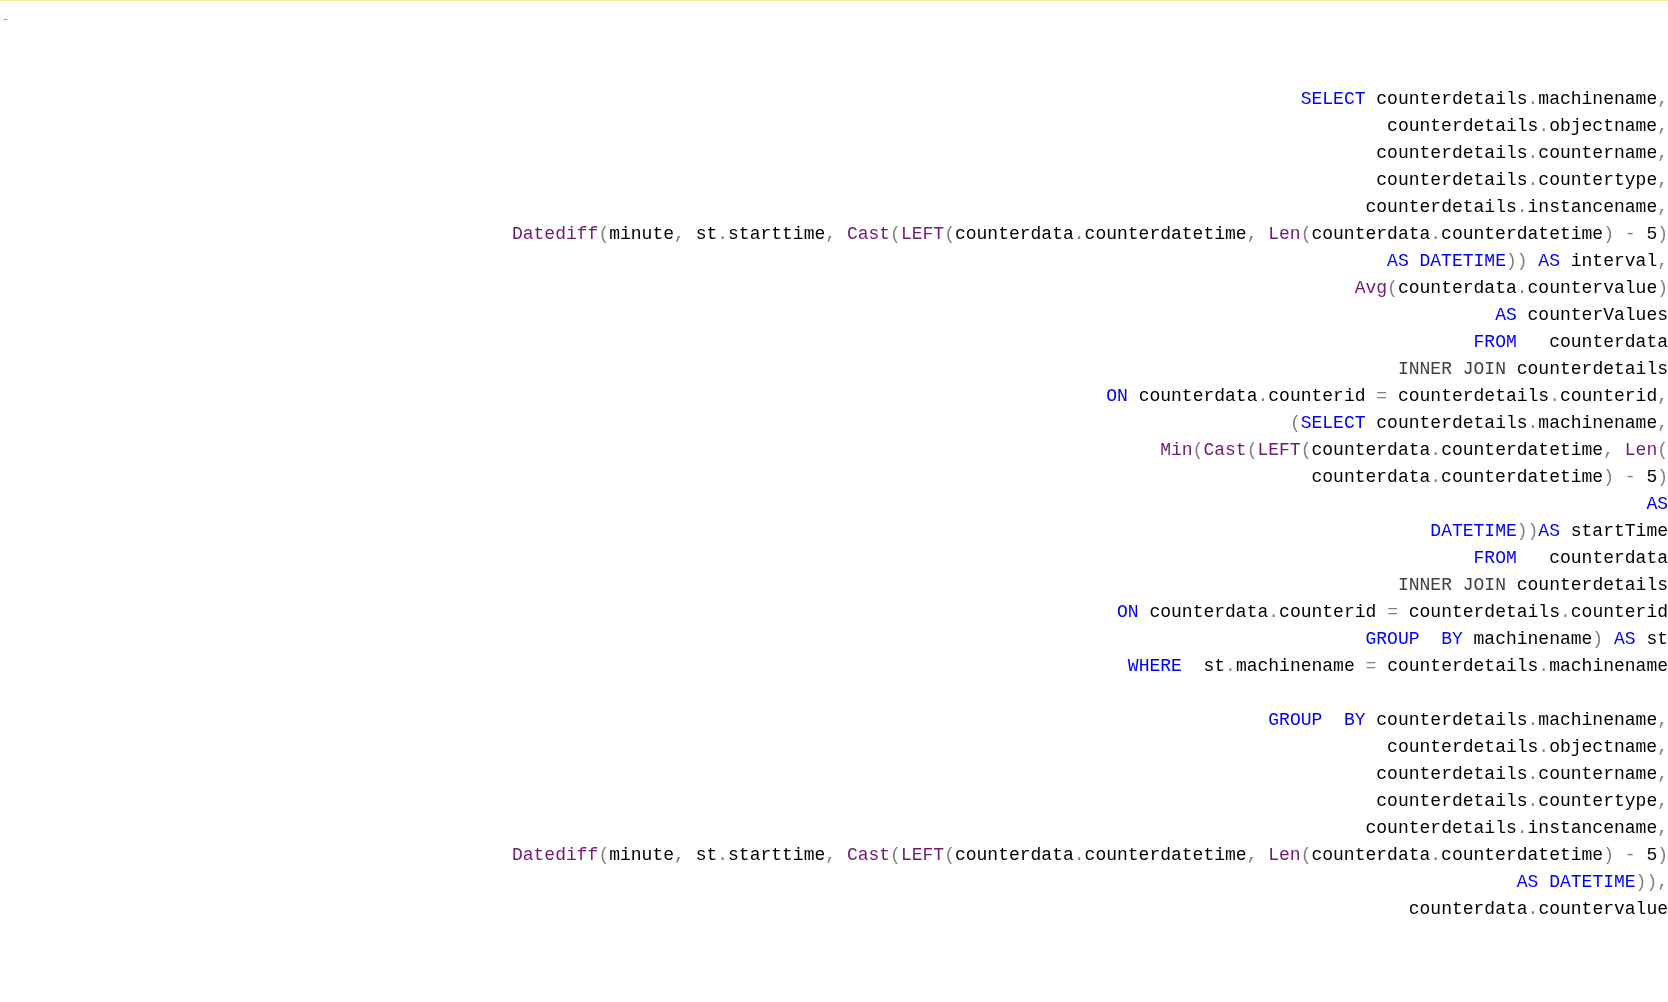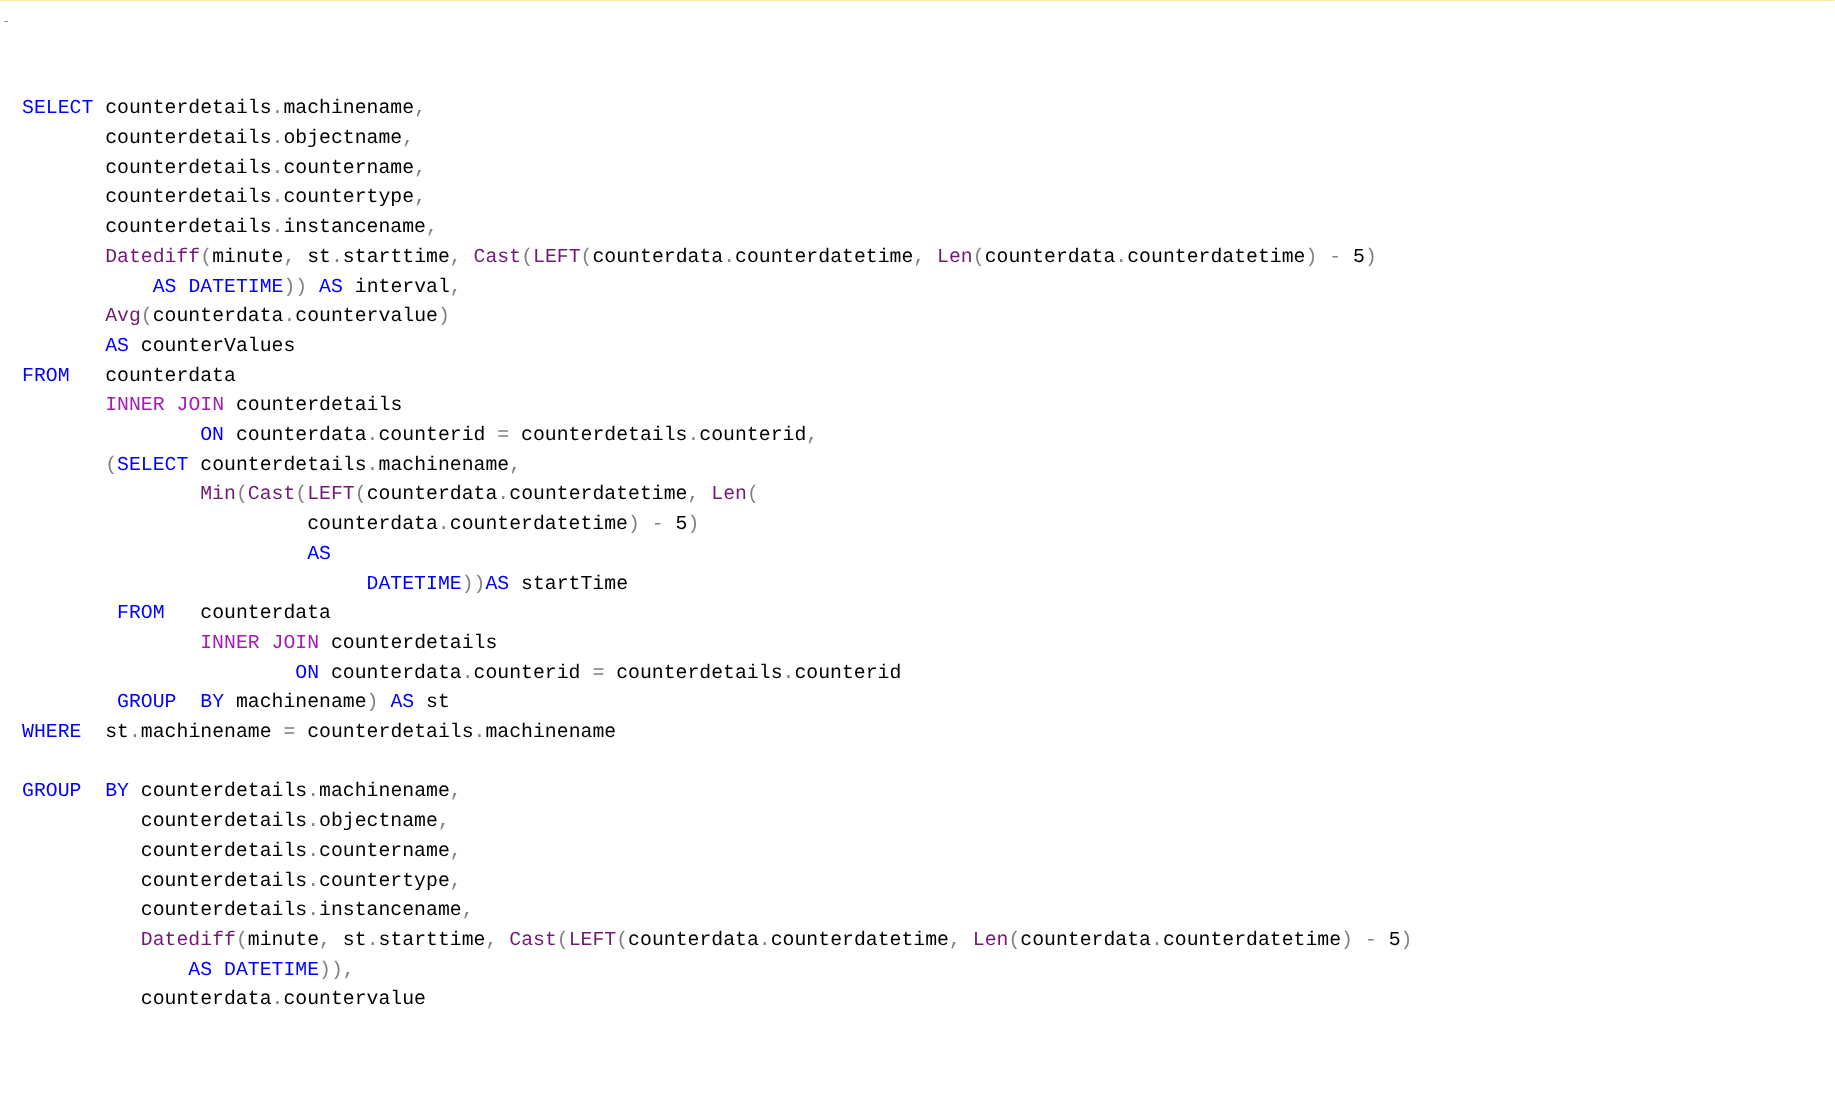--- a/index.html
+++ b/index.html
@@ -24,23 +24,24 @@
     width: 12px;
     height: 12px;
     color: #888;
     font-size: 12px;
     cursor: pointer;
     user-select: none;
   }
   .line {
     display: block;
     padding-left: 16px;
+    text-align: right;
   }
   .kw-blue { color: #0000ff; }
-  .kw-gray { color: #a21caf; }
+  .kw-gray { color: #404040; }
   .kw-pink { color: #701a75; }
   .punct { color: #808080; }
   .ident { color: #000000; }
 </style>
 </head>
 <body>
 
 <div class="editor">
   <span class="gutter">-</span>
   <div id="code-container"><span class="line"><span class="kw-blue">SELECT</span><span class="ident"> counterdetails</span><span class="punct">.</span><span class="ident">machinename</span><span class="punct">,</span></span><span class="line"><span class="ident">       counterdetails</span><span class="punct">.</span><span class="ident">objectname</span><span class="punct">,</span></span><span class="line"><span class="ident">       counterdetails</span><span class="punct">.</span><span class="ident">countername</span><span class="punct">,</span></span><span class="line"><span class="ident">       counterdetails</span><span class="punct">.</span><span class="ident">countertype</span><span class="punct">,</span></span><span class="line"><span class="ident">       counterdetails</span><span class="punct">.</span><span class="ident">instancename</span><span class="punct">,</span></span><span class="line"><span class="ident">       </span><span class="kw-pink">Datediff</span><span class="punct">(</span><span class="ident">minute</span><span class="punct">,</span><span class="ident"> st</span><span class="punct">.</span><span class="ident">starttime</span><span class="punct">,</span><span class="ident"> </span><span class="kw-pink">Cast</span><span class="punct">(</span><span class="kw-pink">LEFT</span><span class="punct">(</span><span class="ident">counterdata</span><span class="punct">.</span><span class="ident">counterdatetime</span><span class="punct">,</span><span class="ident"> </span><span class="kw-pink">Len</span><span class="punct">(</span><span class="ident">counterdata</span><span class="punct">.</span><span class="ident">counterdatetime</span><span class="punct">)</span><span class="ident"> </span><span class="punct">-</span><span class="ident"> 5</span><span class="punct">)</span></span><span class="line"><span class="ident">           </span><span class="kw-blue">AS</span><span class="ident"> </span><span class="kw-blue">DATETIME</span><span class="punct">))</span><span class="ident"> </span><span class="kw-blue">AS</span><span class="ident"> interval</span><span class="punct">,</span></span><span class="line"><span class="ident">       </span><span class="kw-pink">Avg</span><span class="punct">(</span><span class="ident">counterdata</span><span class="punct">.</span><span class="ident">countervalue</span><span class="punct">)</span></span><span class="line"><span class="ident">       </span><span class="kw-blue">AS</span><span class="ident"> counterValues</span></span><span class="line"><span class="kw-blue">FROM</span><span class="ident">   counterdata</span></span><span class="line"><span class="ident">       </span><span class="kw-gray">INNER</span><span class="ident"> </span><span class="kw-gray">JOIN</span><span class="ident"> counterdetails</span></span><span class="line"><span class="ident">               </span><span class="kw-blue">ON</span><span class="ident"> counterdata</span><span class="punct">.</span><span class="ident">counterid </span><span class="punct">=</span><span class="ident"> counterdetails</span><span class="punct">.</span><span class="ident">counterid</span><span class="punct">,</span></span><span class="line"><span class="ident">       </span><span class="punct">(</span><span class="kw-blue">SELECT</span><span class="ident"> counterdetails</span><span class="punct">.</span><span class="ident">machinename</span><span class="punct">,</span></span><span class="line"><span class="ident">               </span><span class="kw-pink">Min</span><span class="punct">(</span><span class="kw-pink">Cast</span><span class="punct">(</span><span class="kw-pink">LEFT</span><span class="punct">(</span><span class="ident">counterdata</span><span class="punct">.</span><span class="ident">counterdatetime</span><span class="punct">,</span><span class="ident"> </span><span class="kw-pink">Len</span><span class="punct">(</span></span><span class="line"><span class="ident">                        counterdata</span><span class="punct">.</span><span class="ident">counterdatetime</span><span class="punct">)</span><span class="ident"> </span><span class="punct">-</span><span class="ident"> 5</span><span class="punct">)</span></span><span class="line"><span class="ident">                        </span><span class="kw-blue">AS</span></span><span class="line"><span class="ident">                             </span><span class="kw-blue">DATETIME</span><span class="punct">))</span><span class="kw-blue">AS</span><span class="ident"> startTime</span></span><span class="line"><span class="ident">        </span><span class="kw-blue">FROM</span><span class="ident">   counterdata</span></span><span class="line"><span class="ident">               </span><span class="kw-gray">INNER</span><span class="ident"> </span><span class="kw-gray">JOIN</span><span class="ident"> counterdetails</span></span><span class="line"><span class="ident">                       </span><span class="kw-blue">ON</span><span class="ident"> counterdata</span><span class="punct">.</span><span class="ident">counterid </span><span class="punct">=</span><span class="ident"> counterdetails</span><span class="punct">.</span><span class="ident">counterid</span></span><span class="line"><span class="ident">        </span><span class="kw-blue">GROUP</span><span class="ident">  </span><span class="kw-blue">BY</span><span class="ident"> machinename</span><span class="punct">)</span><span class="ident"> </span><span class="kw-blue">AS</span><span class="ident"> st</span></span><span class="line"><span class="kw-blue">WHERE</span><span class="ident">  st</span><span class="punct">.</span><span class="ident">machinename </span><span class="punct">=</span><span class="ident"> counterdetails</span><span class="punct">.</span><span class="ident">machinename</span></span><span class="line"><span class="ident"> </span></span><span class="line"><span class="kw-blue">GROUP</span><span class="ident">  </span><span class="kw-blue">BY</span><span class="ident"> counterdetails</span><span class="punct">.</span><span class="ident">machinename</span><span class="punct">,</span></span><span class="line"><span class="ident">          counterdetails</span><span class="punct">.</span><span class="ident">objectname</span><span class="punct">,</span></span><span class="line"><span class="ident">          counterdetails</span><span class="punct">.</span><span class="ident">countername</span><span class="punct">,</span></span><span class="line"><span class="ident">          counterdetails</span><span class="punct">.</span><span class="ident">countertype</span><span class="punct">,</span></span><span class="line"><span class="ident">          counterdetails</span><span class="punct">.</span><span class="ident">instancename</span><span class="punct">,</span></span><span class="line"><span class="ident">          </span><span class="kw-pink">Datediff</span><span class="punct">(</span><span class="ident">minute</span><span class="punct">,</span><span class="ident"> st</span><span class="punct">.</span><span class="ident">starttime</span><span class="punct">,</span><span class="ident"> </span><span class="kw-pink">Cast</span><span class="punct">(</span><span class="kw-pink">LEFT</span><span class="punct">(</span><span class="ident">counterdata</span><span class="punct">.</span><span class="ident">counterdatetime</span><span class="punct">,</span><span class="ident"> </span><span class="kw-pink">Len</span><span class="punct">(</span><span class="ident">counterdata</span><span class="punct">.</span><span class="ident">counterdatetime</span><span class="punct">)</span><span class="ident"> </span><span class="punct">-</span><span class="ident"> 5</span><span class="punct">)</span></span><span class="line"><span class="ident">              </span><span class="kw-blue">AS</span><span class="ident"> </span><span class="kw-blue">DATETIME</span><span class="punct">)),</span></span><span class="line"><span class="ident">          counterdata</span><span class="punct">.</span><span class="ident">countervalue</span></span></div>

